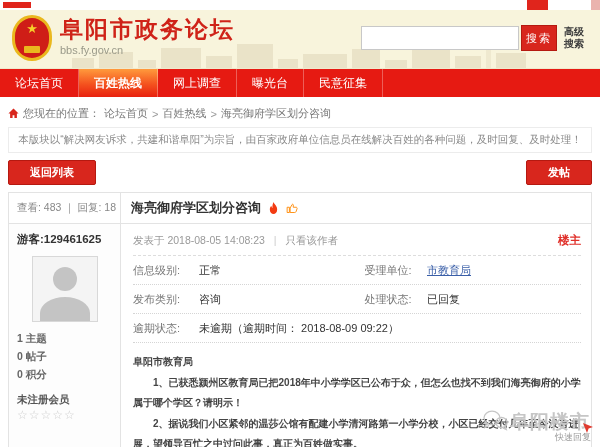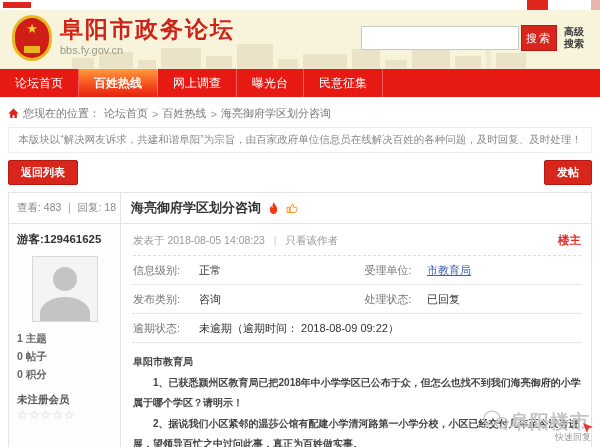--- a/index.html
+++ b/index.html
@@ -36,21 +36,21 @@
 
   
   .crumb{margin:9px 8px 0;font-size:11px;color:#777;display:flex;align-items:center;gap:4px;}
   .home{display:inline-flex;align-items:center;}
   .crumb-link{cursor:pointer;}
   .crumb-sep{color:#999;}
 
   .notice{margin:6px 8px 0;border:1px solid #ececec;background:#fff;padding:5px 8px;text-align:center;font-size:10.5px;color:#8a8a8a;}
 
   .btnrow{margin:7px 8px;display:flex;justify-content:space-between;}
-  .red-btn{background:#d8261d;color:#fff;border:1px solid #b51910;font-size:11px;padding:4px 12px;border-radius:2px;font-weight:bold;cursor:pointer;}
+  .red-btn{background:#d8261d;color:#fff;border:1px solid #b51910;font-size:11px;padding:4px 21px;border-radius:2px;font-weight:bold;cursor:pointer;}
 
   
   .thread-box{margin:4px 8px 0;border:1px solid #e3e3e3;border-bottom:none;background:#fff;}
   .thead{display:flex;border-bottom:1px solid #e3e3e3;}
   .th-left{width:112px;padding:8px 8px 7px;border-right:1px solid #e3e3e3;font-size:10.5px;color:#888;white-space:nowrap;box-sizing:border-box;}
   .th-main{flex:1;padding:6px 10px;display:flex;align-items:center;gap:5px;}
   .t-title{font-size:13px;font-weight:bold;color:#333;}
   .t-ico{display:inline-flex;margin-left:2px;}
 
   .post{display:flex;min-height:244px;}

